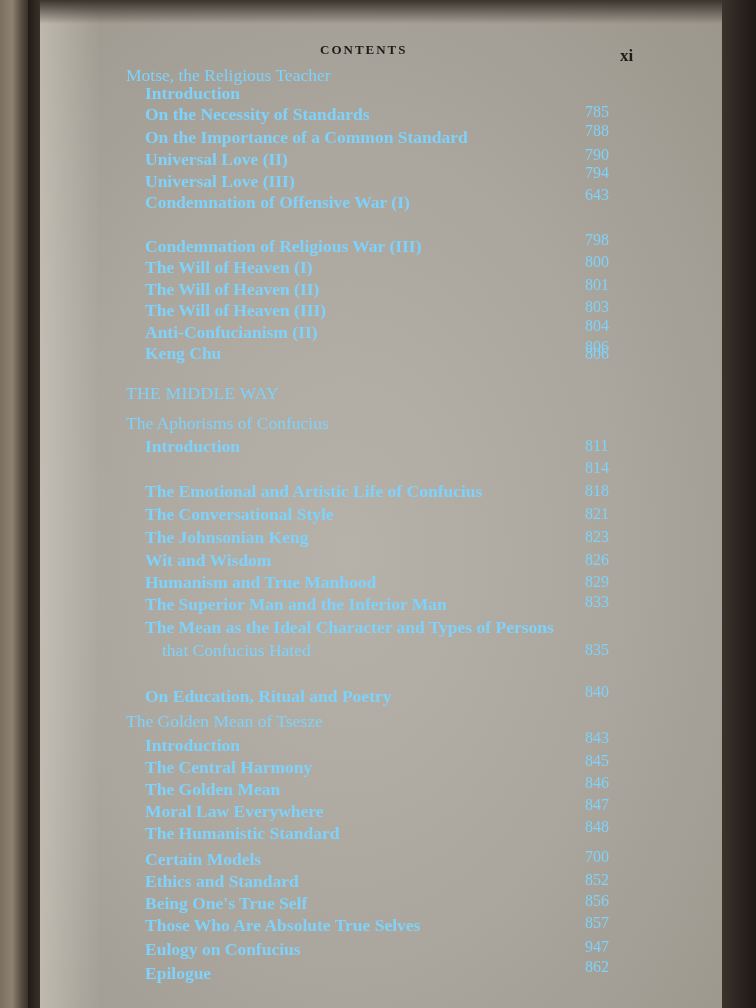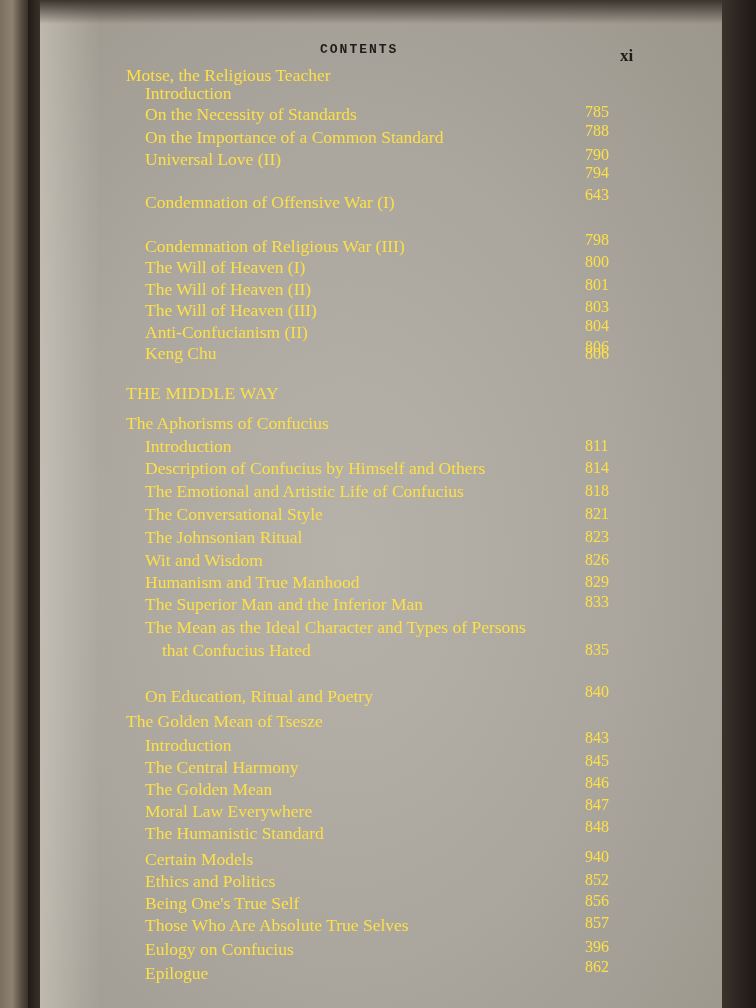--- a/index.html
+++ b/index.html
@@ -28,37 +28,37 @@
   .right-dark {
     position: absolute; left: 722px; top: 0; width: 34px; height: 1008px;
     background: linear-gradient(90deg, #3a322b 0%, #1e1915 100%);
   }
   .page-left-fade {
     position: absolute; left: 0; top: 0; width: 60px; height: 1008px;
     background: linear-gradient(90deg, rgba(220,215,205,0.5) 0%, rgba(220,215,205,0) 100%);
   }
   .running-head {
     position: absolute; left: 320px; top: 42px;
-    font-size: 13px; letter-spacing: 2px; font-weight: bold; color: #1e1b18; font-family: Liberation Mono, monospace;
+    font-size: 13px; letter-spacing: 2px; font-weight: bold; color: #1e1b18;
   }
   .folio {
     position: absolute; left: 620px; top: 46px;
     font-size: 17px; font-weight: bold; color: #1e1b18;
   }
   .toc {
     position: absolute; left: 0; top: 0; width: 756px; height: 1008px;
   }
   .row {
     position: absolute; left: 0; width: 648px; height: 22px;
-    color: #fde047; font-size: 17.5px; line-height: 22px; white-space: nowrap;
+    color: #7dd3fc; font-size: 17.5px; line-height: 22px; white-space: nowrap;
   }
   .row .title { position: absolute; }
   .row .pg { position: absolute; left: 585px; width: 44px; text-align: left; font-size: 16px; }
   .lvl0 .title { left: 126px; }
-  .lvl1 .title { left: 145px; }
+  .lvl1 .title { left: 145px; font-weight: bold; }
   .lvl2 .title { left: 162px; }
   .section-head .title { left: 126px; letter-spacing: 0.3px; }
 </style>
 </head>
 <body>
 
 <div class="left-edge"></div>
 <div class="left-shadow"></div>
 <div class="page">
   <div class="page-left-fade"></div>
@@ -83,20 +83,21 @@
   </div>
   <div class="row lvl1" style="top:126px">
     <span class="title">On the Importance of a Common Standard</span>
     <span class="pg" style="top:-6px">788</span>
   </div>
   <div class="row lvl1" style="top:148px">
     <span class="title">Universal Love (II)</span>
     <span class="pg" style="top:-4px">790</span>
   </div>
   <div class="row lvl1" style="top:170px">
+    <span class="title">Universal Love (III)</span>
     <span class="pg" style="top:-8px">794</span>
   </div>
   <div class="row lvl1" style="top:191px">
     <span class="title">Condemnation of Offensive War (I)</span>
     <span class="pg" style="top:-7px">643</span>
   </div>
   <div class="row lvl1" style="top:235px">
     <span class="title">Condemnation of Religious War (III)</span>
     <span class="pg" style="top:-6px">798</span>
   </div>
@@ -129,33 +130,32 @@
   </div>
 
   <div class="row lvl0" style="top:412px">
     <span class="title">The Aphorisms of Confucius</span>
   </div>
   <div class="row lvl1" style="top:435px">
     <span class="title">Introduction</span>
     <span class="pg">811</span>
   </div>
   <div class="row lvl1" style="top:457px">
-    <span class="title">Description of Confucius by Himself and Others</span>
     <span class="pg">814</span>
   </div>
   <div class="row lvl1" style="top:480px">
     <span class="title">The Emotional and Artistic Life of Confucius</span>
     <span class="pg">818</span>
   </div>
   <div class="row lvl1" style="top:503px">
     <span class="title">The Conversational Style</span>
     <span class="pg">821</span>
   </div>
   <div class="row lvl1" style="top:526px">
-    <span class="title">The Johnsonian Ritual</span>
+    <span class="title">The Johnsonian Keng</span>
     <span class="pg">823</span>
   </div>
   <div class="row lvl1" style="top:549px">
     <span class="title">Wit and Wisdom</span>
     <span class="pg">826</span>
   </div>
   <div class="row lvl1" style="top:571px">
     <span class="title">Humanism and True Manhood</span>
     <span class="pg">829</span>
   </div>
@@ -193,35 +193,35 @@
   <div class="row lvl1" style="top:800px">
     <span class="title">Moral Law Everywhere</span>
     <span class="pg" style="top:-6px">847</span>
   </div>
   <div class="row lvl1" style="top:822px">
     <span class="title">The Humanistic Standard</span>
     <span class="pg" style="top:-6px">848</span>
   </div>
   <div class="row lvl1" style="top:848px">
     <span class="title">Certain Models</span>
-    <span class="pg" style="top:-2px">940</span>
+    <span class="pg" style="top:-2px">700</span>
   </div>
   <div class="row lvl1" style="top:870px">
-    <span class="title">Ethics and Politics</span>
+    <span class="title">Ethics and Standard</span>
     <span class="pg" style="top:-1px">852</span>
   </div>
   <div class="row lvl1" style="top:892px">
     <span class="title">Being One's True Self</span>
     <span class="pg" style="top:-2px">856</span>
   </div>
   <div class="row lvl1" style="top:914px">
     <span class="title">Those Who Are Absolute True Selves</span>
     <span class="pg" style="top:-2px">857</span>
   </div>
   <div class="row lvl1" style="top:938px">
     <span class="title">Eulogy on Confucius</span>
-    <span class="pg" style="top:-2px">396</span>
+    <span class="pg" style="top:-2px">947</span>
   </div>
   <div class="row lvl1" style="top:962px">
     <span class="title">Epilogue</span>
     <span class="pg" style="top:-6px">862</span>
   </div>
 </div>
 
 </body></html>

